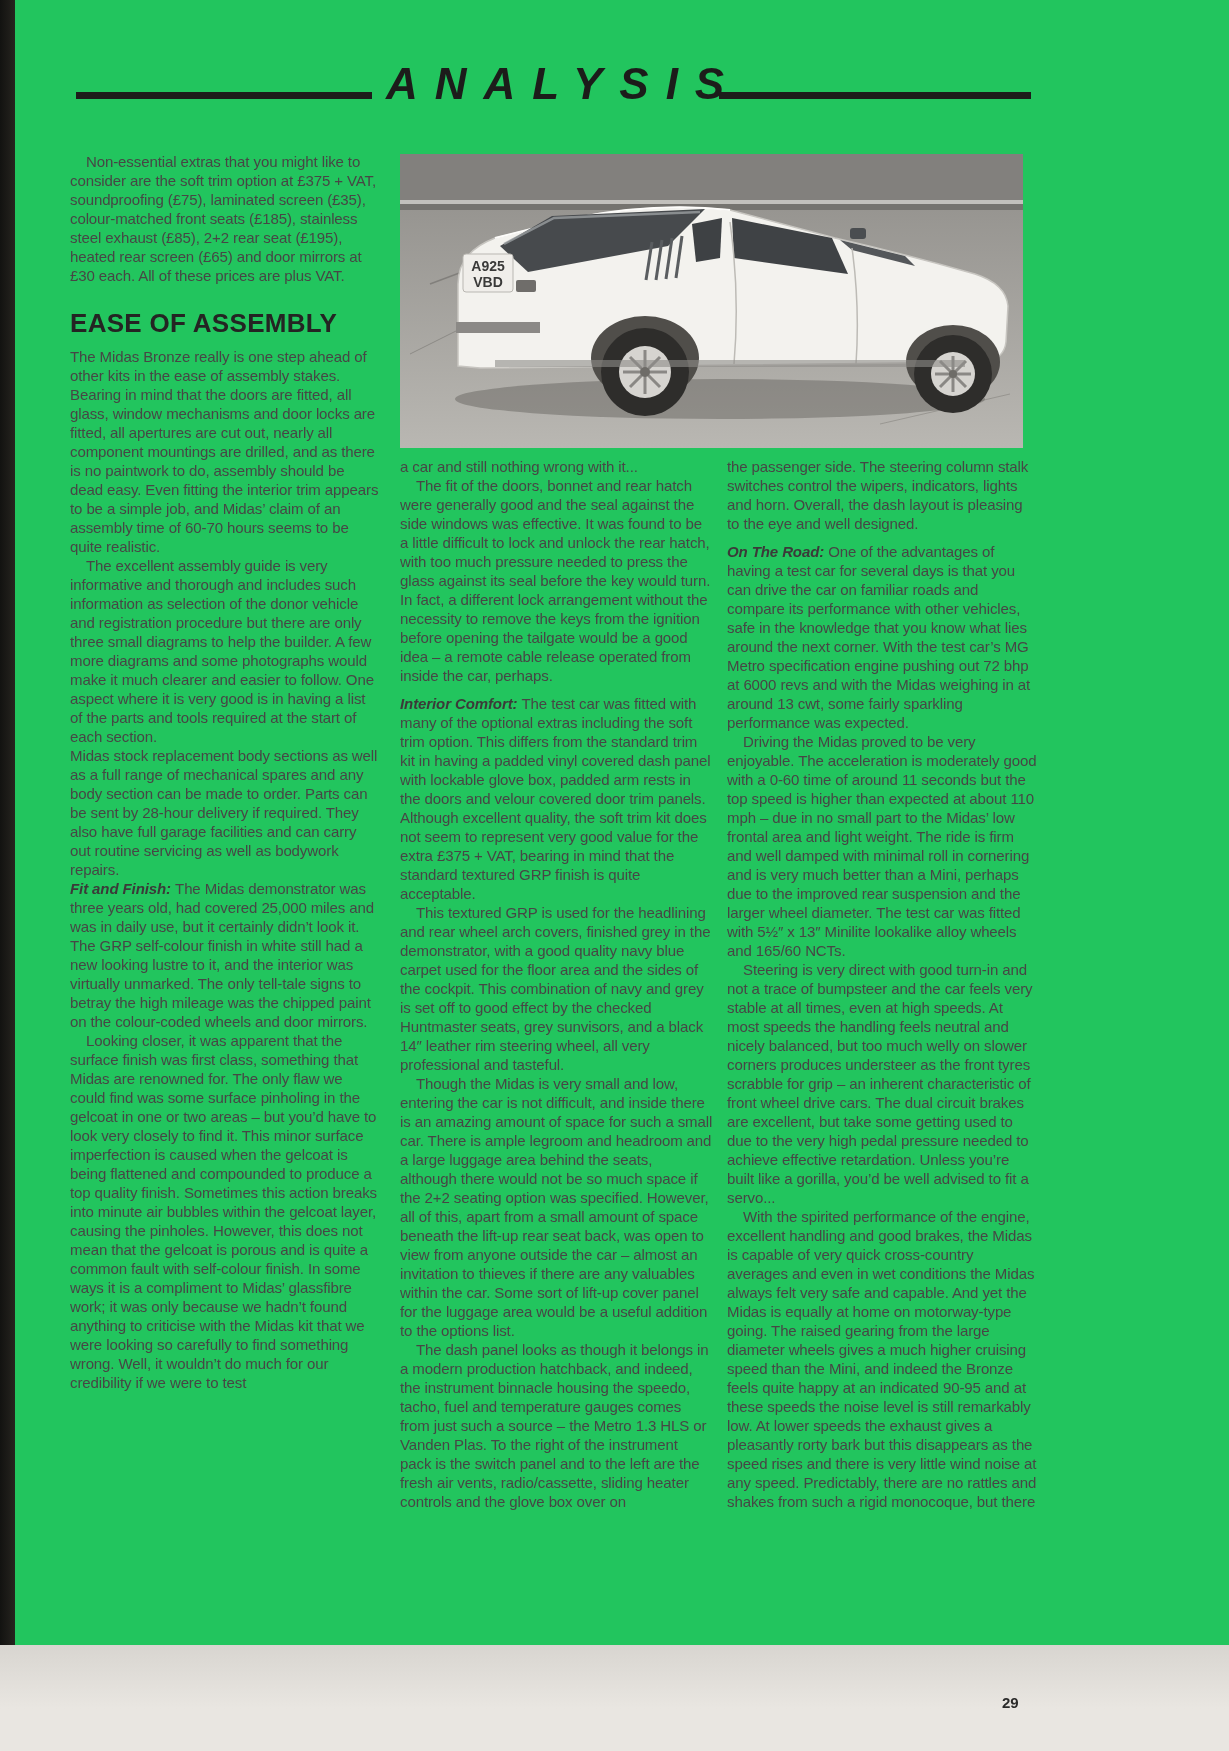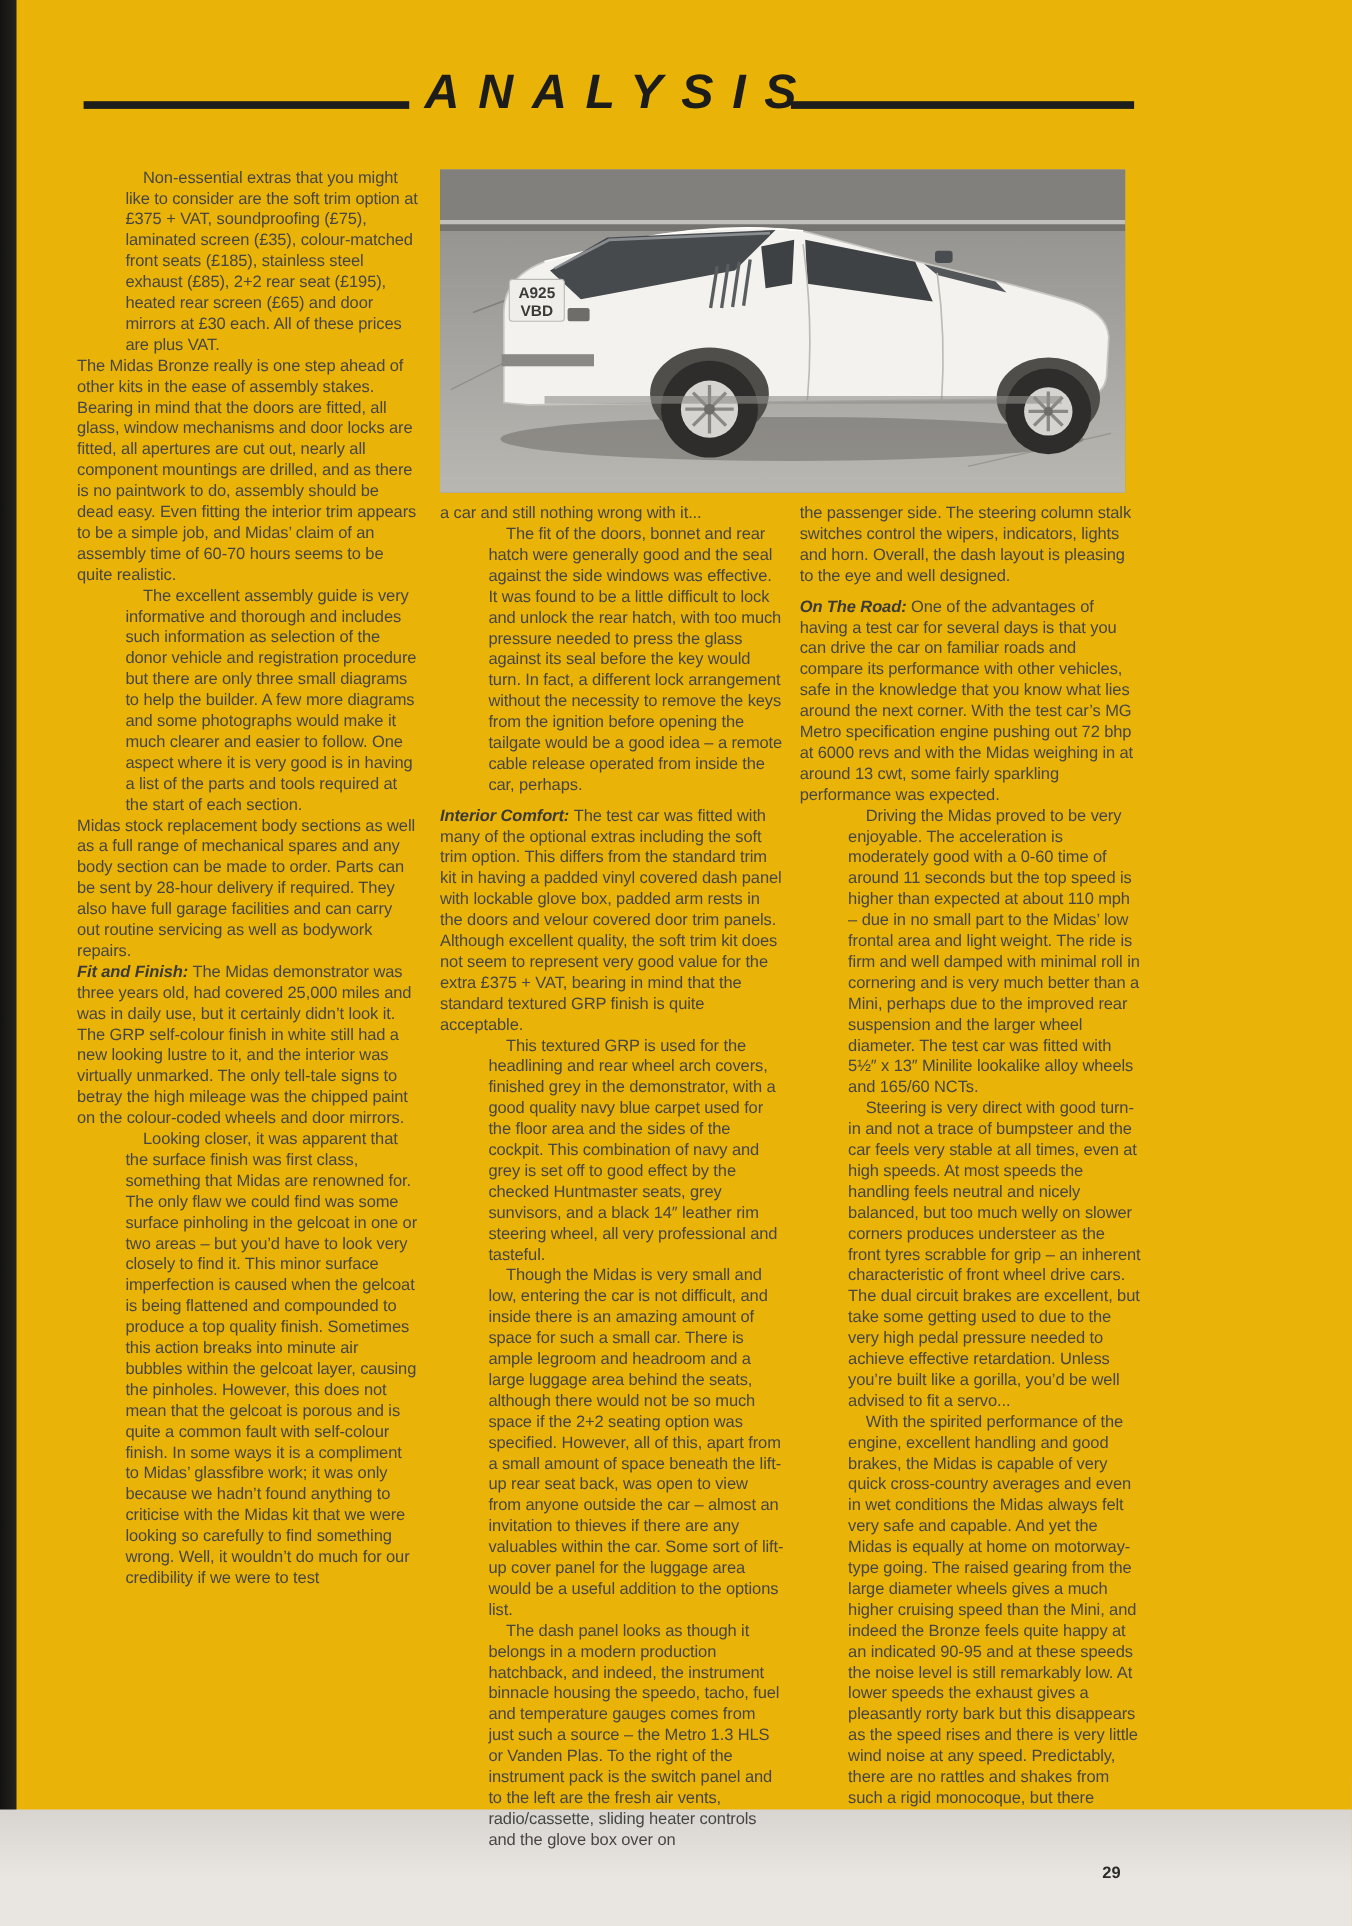--- a/index.html
+++ b/index.html
@@ -1,19 +1,19 @@
 <!DOCTYPE html>
 <html><head>
 <meta charset="utf-8">
 <style>
   html,body{margin:0;padding:0;background:#cfccc7;}
   .page{
     position:relative;
     width:1229px;height:1751px;
-    background:#eab308;
+    background:#22c55e;
     overflow:hidden;
     font-family:"Liberation Sans", sans-serif;
   }
   .left-edge{
     position:absolute;left:0;top:0;width:15px;height:1646px;
     background:linear-gradient(90deg,#121210,#26241f);
   }
   .bottom-edge{
     position:absolute;left:0;top:1645px;width:100%;height:106px;
     background:linear-gradient(#d8d5d0,#e9e6e1 60%);
@@ -37,21 +37,21 @@
   
   .col{
     position:absolute;width:310px;
     font-size:15px;line-height:19px;color:#474645;
     letter-spacing:-0.1px;
   }
   .col-left{left:70px;top:152px;}
   .col-mid{left:400px;top:457px;width:313px;}
   .col-right{left:727px;top:457px;}
   .para{margin:0;}
-  .para.indent{text-indent:16px;margin-left:44px;}
+  .para.indent{text-indent:16px;}
   .para.gap{margin-top:9px;}
   .lead{font-weight:bold;font-style:italic;color:#3b3a39;}
   .col-heading{
     margin:24px 0 9px 0;
     font-size:26px;line-height:29px;font-weight:800;
     letter-spacing:0.3px;color:#242423;
     white-space:pre-line;
   }
   .col-heading:first-child{margin-top:0;}
   .page-number{
@@ -141,20 +141,21 @@
         <line x1="566" y1="207" x2="540" y2="233"></line>
       </g>
       <circle cx="553" cy="220" r="4" fill="#6e6c68"></circle>
 
       <rect x="95" y="206" width="470" height="7" fill="#8e8c88" opacity="0.6"></rect>
     </svg>
   </div>
 
   <div class="col col-left">
       <p class="para indent">Non-essential extras that you might like to consider are the soft trim option at £375 + VAT, soundproofing (£75), laminated screen (£35), colour-matched front seats (£185), stainless steel exhaust (£85), 2+2 rear seat (£195), heated rear screen (£65) and door mirrors at £30 each. All of these prices are plus VAT.</p>
+      <h2 class="col-heading">EASE OF ASSEMBLY</h2>
       <p class="para">The Midas Bronze really is one step ahead of other kits in the ease of assembly stakes. Bearing in mind that the doors are fitted, all glass, window mechanisms and door locks are fitted, all apertures are cut out, nearly all component mountings are drilled, and as there is no paintwork to do, assembly should be dead easy. Even fitting the interior trim appears to be a simple job, and Midas’ claim of an assembly time of 60-70 hours seems to be quite realistic.</p>
       <p class="para indent">The excellent assembly guide is very informative and thorough and includes such information as selection of the donor vehicle and registration procedure but there are only three small diagrams to help the builder. A few more diagrams and some photographs would make it much clearer and easier to follow. One aspect where it is very good is in having a list of the parts and tools required at the start of each section.</p>
       <p class="para">Midas stock replacement body sections as well as a full range of mechanical spares and any body section can be made to order. Parts can be sent by 28-hour delivery if required. They also have full garage facilities and can carry out routine servicing as well as bodywork repairs.</p>
       <p class="para"><span class="lead">Fit and Finish: </span>The Midas demonstrator was three years old, had covered 25,000 miles and was in daily use, but it certainly didn’t look it. The GRP self-colour finish in white still had a new looking lustre to it, and the interior was virtually unmarked. The only tell-tale signs to betray the high mileage was the chipped paint on the colour-coded wheels and door mirrors.</p>
       <p class="para indent">Looking closer, it was apparent that the surface finish was first class, something that Midas are renowned for. The only flaw we could find was some surface pinholing in the gelcoat in one or two areas – but you’d have to look very closely to find it. This minor surface imperfection is caused when the gelcoat is being flattened and compounded to produce a top quality finish. Sometimes this action breaks into minute air bubbles within the gelcoat layer, causing the pinholes. However, this does not mean that the gelcoat is porous and is quite a common fault with self-colour finish. In some ways it is a compliment to Midas’ glassfibre work; it was only because we hadn’t found anything to criticise with the Midas kit that we were looking so carefully to find something wrong. Well, it wouldn’t do much for our credibility if we were to test</p>
     </div>
   <div class="col col-mid">
       <p class="para">a car and still nothing wrong with it...</p>
       <p class="para indent">The fit of the doors, bonnet and rear hatch were generally good and the seal against the side windows was effective. It was found to be a little difficult to lock and unlock the rear hatch, with too much pressure needed to press the glass against its seal before the key would turn. In fact, a different lock arrangement without the necessity to remove the keys from the ignition before opening the tailgate would be a good idea – a remote cable release operated from inside the car, perhaps.</p>
       <p class="para gap"><span class="lead">Interior Comfort: </span>The test car was fitted with many of the optional extras including the soft trim option. This differs from the standard trim kit in having a padded vinyl covered dash panel with lockable glove box, padded arm rests in the doors and velour covered door trim panels. Although excellent quality, the soft trim kit does not seem to represent very good value for the extra £375 + VAT, bearing in mind that the standard textured GRP finish is quite acceptable.</p>

